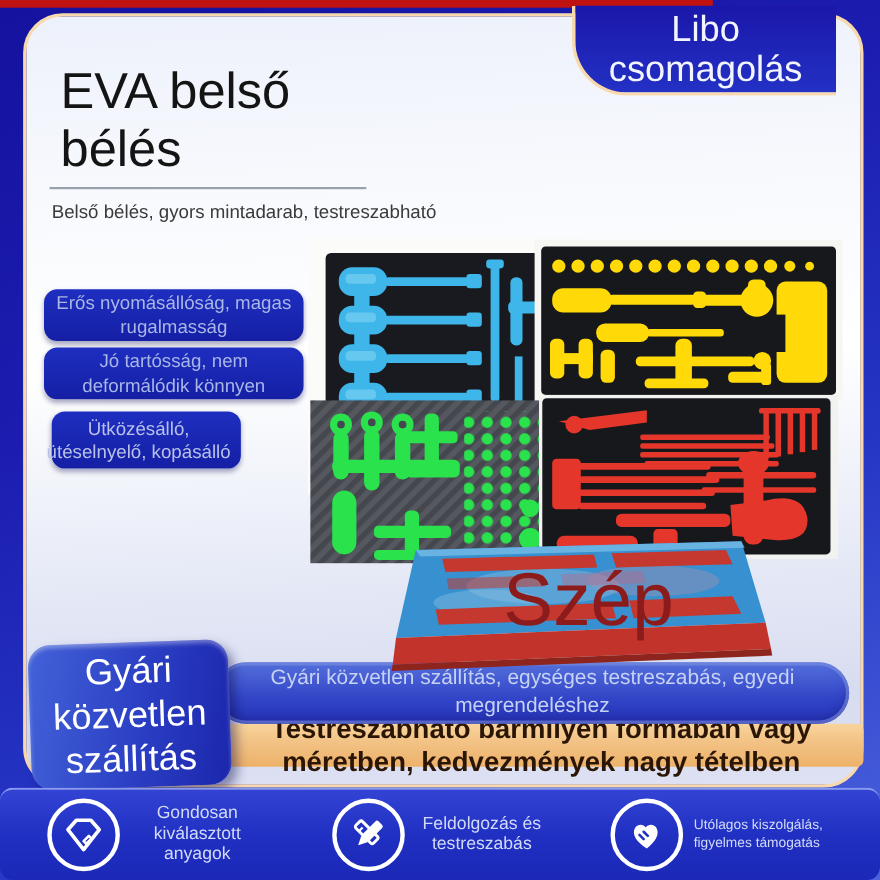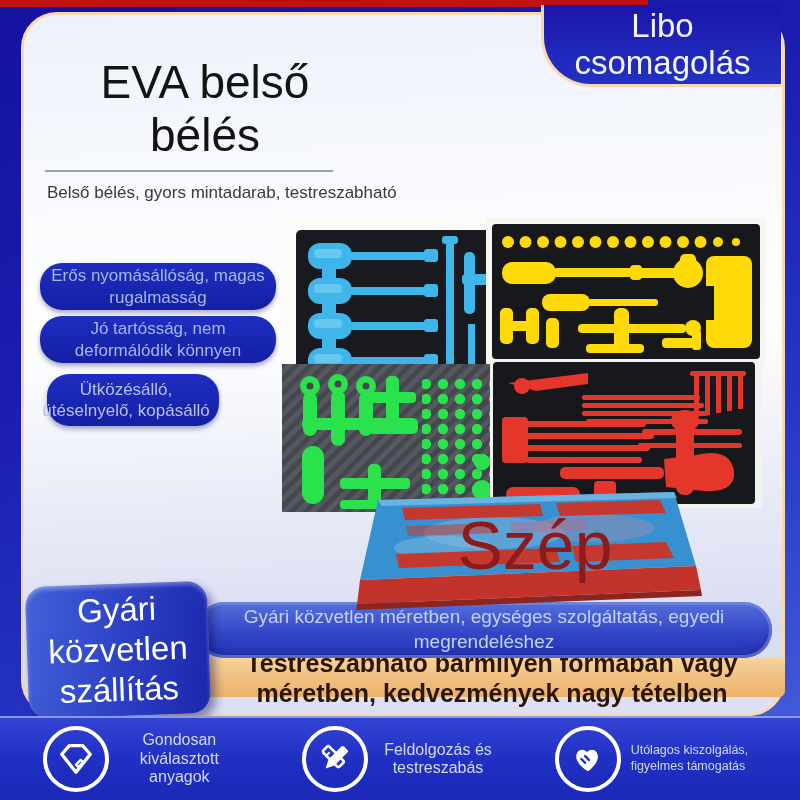--- a/index.html
+++ b/index.html
@@ -8,34 +8,34 @@
         background:linear-gradient(155deg,#14129e 0%,#1c1db0 35%,#2435c4 65%,#4a63dd 100%);}
   .abs{position:absolute;}
 
   .top-strip{left:0;top:0;width:648px;height:7px;background:#c11212;z-index:2;}
 
   .card{left:21px;top:12px;width:764px;height:704px;box-sizing:border-box;
         border:3px solid #f8d9ae;border-radius:36px;
         background:linear-gradient(178deg,#edf1fb 0%,#f7f9fd 22%,#ffffff 45%,#e7ebf7 70%,#d8dcf0 88%,#dde1f3 100%);
         z-index:1;}
 
-  .brand-block{left:541px;top:5px;width:240px;height:82px;box-sizing:border-box;z-index:6;
+  .brand-block{left:520px;top:5px;width:240px;height:82px;box-sizing:border-box;z-index:6;
         background:linear-gradient(180deg,#1a17aa,#2331c4);
         border-left:3px solid #f8d9ae;border-bottom:3px solid #f8d9ae;
         border-bottom-left-radius:50px;
         display:flex;flex-direction:column;align-items:center;justify-content:center;
         color:#f2f4ff;font-size:33px;line-height:1.12;text-align:center;}
 
-  .hero-title{left:55px;top:56px;width:300px;z-index:3;text-align:center;
+  .hero-title{left:55px;top:56px;width:300px;z-index:3;text-align:left;
         color:#141414;font-size:46px;line-height:1.16;}
   .title-underline{left:45px;top:170px;width:288px;height:2px;background:#9aa0ad;z-index:3;}
   .hero-subtitle{left:47px;top:183px;width:690px;z-index:3;color:#3a3a3a;font-size:17px;}
 
   .pill{box-sizing:border-box;background:linear-gradient(180deg,#1e2ec0,#141fa4);
-        border-radius:22px;display:flex;align-items:center;justify-content:center;
+        border-radius:12px;display:flex;align-items:center;justify-content:center;
         color:#a9b6e6;font-size:17px;line-height:1.25;text-align:center;z-index:3;
         box-shadow:0 3px 5px rgba(10,10,80,.35);}
   .pill1{left:40px;top:263px;width:236px;height:47px;}
   .pill2{left:40px;top:316px;width:236px;height:47px;}
   .pill3{left:47px;top:374px;width:172px;height:52px;overflow:visible;}
   .pill3 .pill-label{width:200px;margin-left:-14px;color:#b9c1ea;}
 
   .photo{z-index:3;}
   .photoA{left:280px;top:216px;width:252px;height:234px;background:#fbfbfa;}
   .photoB{left:486px;top:218px;width:280px;height:147px;background:#f6f6f3;}
@@ -60,21 +60,21 @@
         color:#c6d2f4;font-size:19px;line-height:1.3;padding:0 34px;box-sizing:border-box;}
 
   .orange-banner{left:199px;top:658px;width:586px;height:39px;border-radius:6px;z-index:3;
         background:linear-gradient(180deg,#f8d49c 0%,#f2c184 45%,#edb269 100%);
         display:flex;align-items:center;justify-content:center;text-align:center;
         color:#2b1606;font-size:25px;font-weight:bold;line-height:1.2;}
 
   .footer{left:0;top:716px;width:800px;height:84px;z-index:8;
         border-top:2px solid #8a9af0;box-sizing:border-box;
         background:linear-gradient(180deg,#3343d4 0%,#2030c2 50%,#1b28b8 100%);
-        display:flex;align-items:center;padding:12px 12px;}
+        display:flex;align-items:center;padding:12px 12px;border-radius:12px;}
   .f-item{flex:1;display:flex;align-items:center;justify-content:center;gap:10px;}
   .icon-circle{width:58px;height:58px;border:4px solid #ffffff;border-radius:50%;
         display:flex;align-items:center;justify-content:center;flex:0 0 auto;}
   .f-label{width:120px;text-align:center;color:#d2daf8;font-size:16px;line-height:1.15;}
   .f-item4 .f-label{width:132px;font-size:12.5px;text-align:left;line-height:1.25;}
 </style>
 </head>
 <body>
 
 <div class="page">
@@ -275,21 +275,21 @@
     </svg>
   </div>
 
   <div class="abs szep">Szép</div>
 
   <div class="abs ship-box">
     <span>Gyári közvetlen szállítás</span>
   </div>
 
   <div class="abs blue-banner">
-    <span>Gyári közvetlen méretben, egységes szolgáltatás, egyedi megrendeléshez</span>
+    <span>Gyári közvetlen szállítás, egységes testreszabás, egyedi megrendeléshez</span>
   </div>
 
   <div class="abs orange-banner">
     <span>Testreszabható bármilyen formában vagy méretben, kedvezmények nagy tételben</span>
   </div>
 
   <div class="abs footer">
 
     <div class="f-item">
       <span class="icon-circle">

